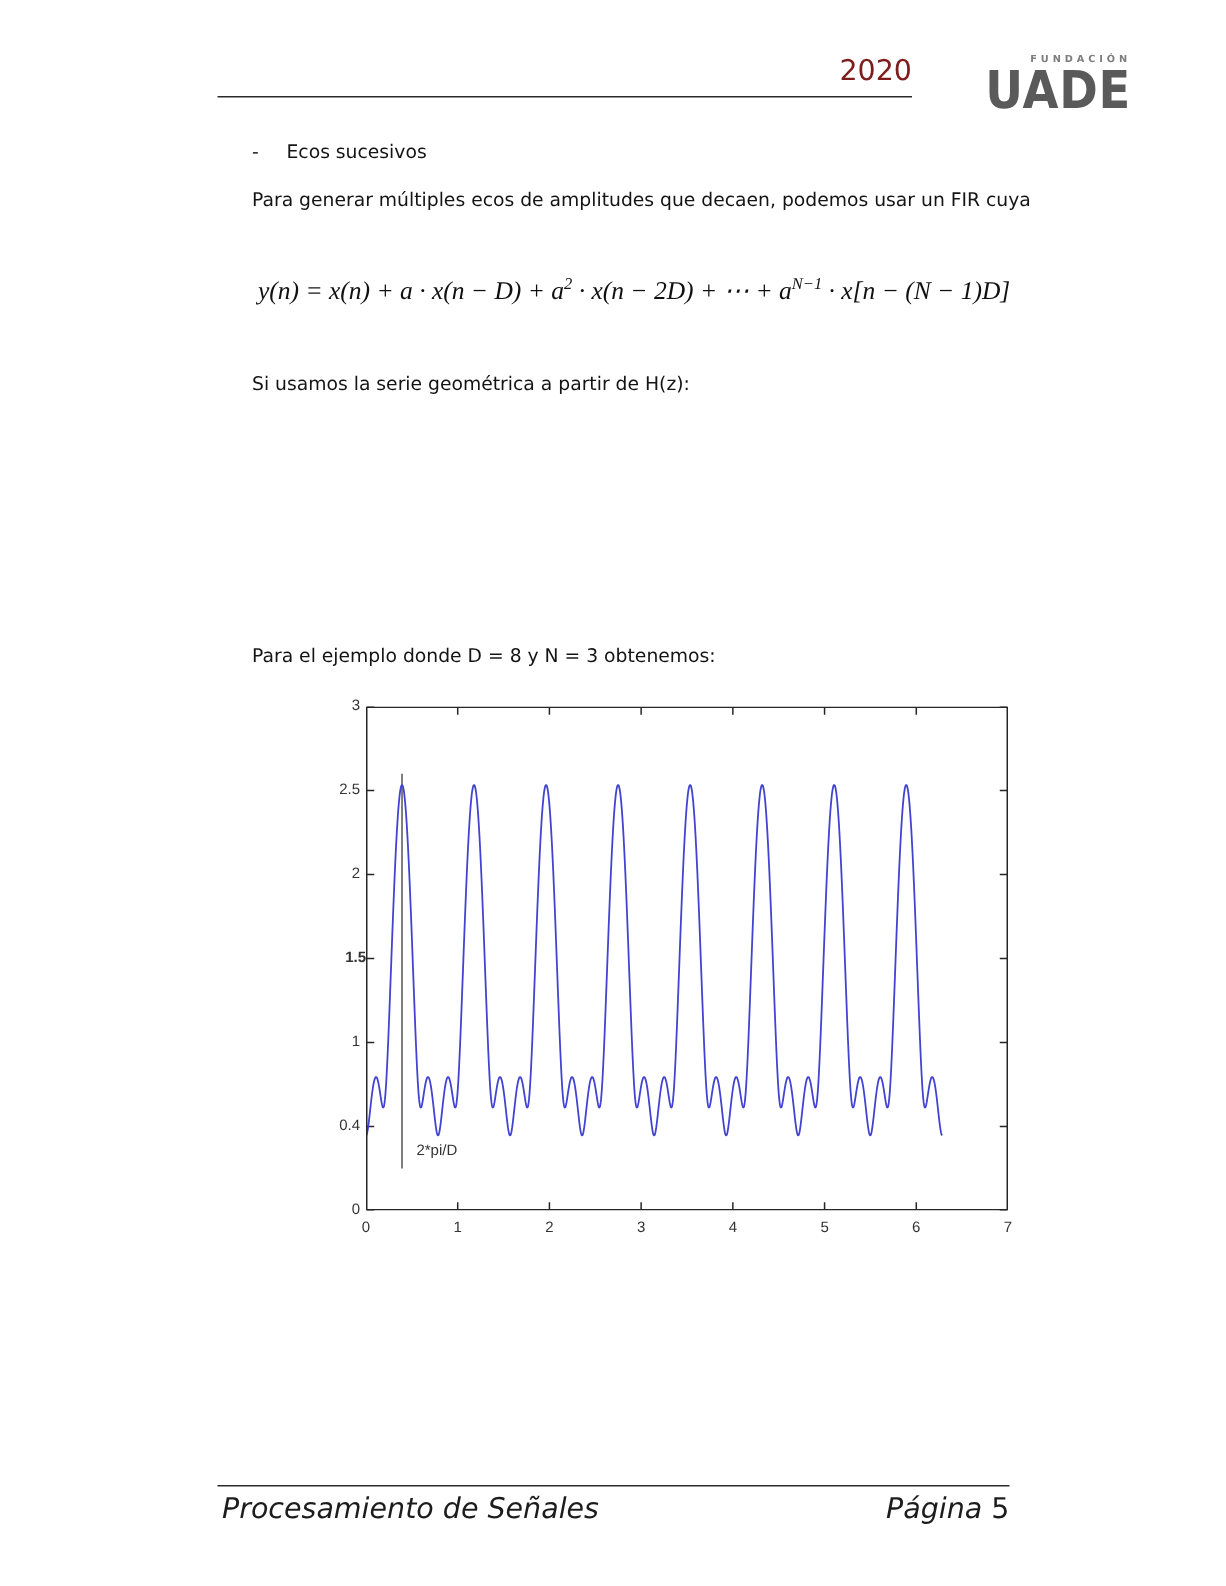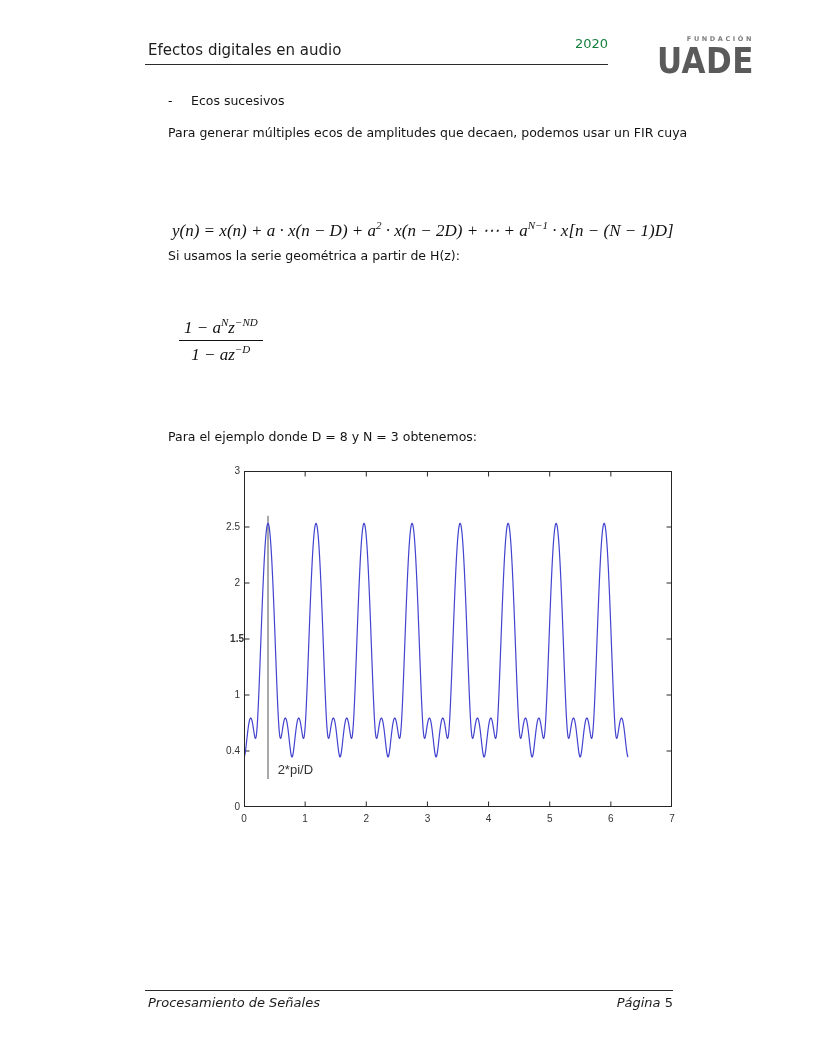--- a/index.html
+++ b/index.html
@@ -3,61 +3,60 @@
 <meta charset="utf-8">
 <style>
   html,body{margin:0;padding:0;background:#ffffff;}
   #page{position:relative;width:817px;height:1057px;background:#ffffff;overflow:hidden;
         font-family:"DejaVu Sans",sans-serif;color:#111;}
   .abs{position:absolute;}
   .line{white-space:pre;}
   
   #header-title{left:148px;top:41px;font-size:15px;color:#1c1c1c;}
   #header-rule{left:145px;top:64px;width:463px;height:1px;background:#2b2b2b;}
-  #header-year{top:36px;right:209px;font-size:13px;color:#15803d;}
+  #header-year{top:36px;right:209px;font-size:19px;color:#7f1d1d;}
   #logo{left:622px;top:35px;width:100px;text-align:right;margin-left:32px;}
   #logo-top{font-size:6.5px;font-weight:bold;letter-spacing:2.6px;color:#7d7d7d;margin-left:3px;}
   #logo-main{font-size:31px;font-weight:bold;color:#5a5a5a;letter-spacing:0.5px;
              transform:scale(1.0,1.12);transform-origin:left top;line-height:1;margin-top:1px;
              font-family:"DejaVu Sans",sans-serif;}
   
   .body-text{font-size:12.5px;line-height:21px;color:#141414;}
   #bullet{left:168px;top:90px;}
   #bullet .marker{display:inline-block;width:23px;}
   #p1{left:168px;top:122px;}
   #p2{left:168px;top:245px;}
   #p3{left:168px;top:349px;}
   #p4{left:168px;top:390px;margin-top:36px;}
   sup.txt{font-size:8.5px;}
   
-  .equation{font-family:"Liberation Serif",serif;font-style:italic;font-size:17px;color:#101010;margin-top:36px;}
+  .equation{font-family:"Liberation Serif",serif;font-style:italic;font-size:17px;color:#101010;}
   .equation sup{font-size:11px;font-style:italic;}
   #eq1{left:172px;top:183px;}
   #eq2{left:174px;top:280px;display:flex;align-items:center;}
   .frac{display:inline-flex;flex-direction:column;text-align:center;margin-left:5px;}
   .frac .num{padding:0 5px 2px 5px;border-bottom:1.4px solid #101010;}
   .frac .den{padding:2px 5px 0 5px;}
   
   #chart{left:214px;top:460px;width:500px;height:380px;}
   #plot-box{position:absolute;left:30px;top:11px;width:428px;height:336px;}
   .tick-label{position:absolute;font-family:"Liberation Sans",sans-serif;font-size:10px;color:#333;}
-  .ann-label{position:absolute;font-family:"Liberation Sans",sans-serif;font-size:13px;color:#333;}
+  .ann-label{position:absolute;font-family:"Liberation Sans",sans-serif;font-size:10px;color:#333;}
   
   #footer-rule{left:145px;top:990px;width:528px;height:1px;background:#2b2b2b;}
-  .footer-text{top:995px;font-size:13px;font-style:italic;color:#1c1c1c;text-align:right;}
+  .footer-text{top:995px;font-size:19px;font-style:italic;color:#1c1c1c;text-align:right;}
   #footer-left{left:148px;}
   #footer-right{right:144px;}
   #footer-right .pagenum{font-style:normal;}
 </style>
 </head>
 <body>
 
 <div id="page">
 
-  <div class="abs" id="header-title">Efectos digitales en audio</div>
   <div class="abs" id="header-rule"></div>
   <div class="abs" id="header-year">2020</div>
   <div class="abs" id="logo">
     <div id="logo-top">FUNDACIÓN</div>
     <div id="logo-main">UADE</div>
   </div>
 
   <div class="abs body-text" id="bullet">
     <span class="marker">-</span><span>Ecos sucesivos</span>
   </div>
@@ -66,28 +65,20 @@
     <div class="line">Para generar múltiples ecos de amplitudes que decaen, podemos usar un FIR cuya</div>
   </div>
 
   <div class="abs equation" id="eq1">
     <span>y(n) = x(n) + a · x(n − D) + a</span><sup>2</sup><span> · x(n − 2D) + ⋯ + a</span><sup>N−1</sup><span> · x[n − (N − 1)D]</span>
   </div>
 
   <div class="abs body-text line" id="p2">Si usamos la serie geométrica a partir de H(z):</div>
 
   <div class="abs equation" id="eq2">
-    <span class="frac">
-      <span class="num">
-        <span>1 − a</span><sup>N</sup><span>z</span><sup>−ND</sup>
-      </span>
-      <span class="den">
-        <span>1 − az</span><sup>−D</sup>
-      </span>
-    </span>
   </div>
 
 
   <div class="abs body-text line" id="p4">Para el ejemplo donde D = 8 y N = 3 obtenemos:</div>
 
   <div class="abs" id="chart">
     <div id="plot-box"><svg width="428" height="336" viewBox="0 0 428 336">
           <line x1="0" y1="335.5" x2="0" y2="330.5" stroke="#262626" stroke-width="1"></line>
           <line x1="0" y1="0.5" x2="0" y2="5.5" stroke="#262626" stroke-width="1"></line>
           <line x1="61.14285714285714" y1="335.5" x2="61.14285714285714" y2="330.5" stroke="#262626" stroke-width="1"></line>

